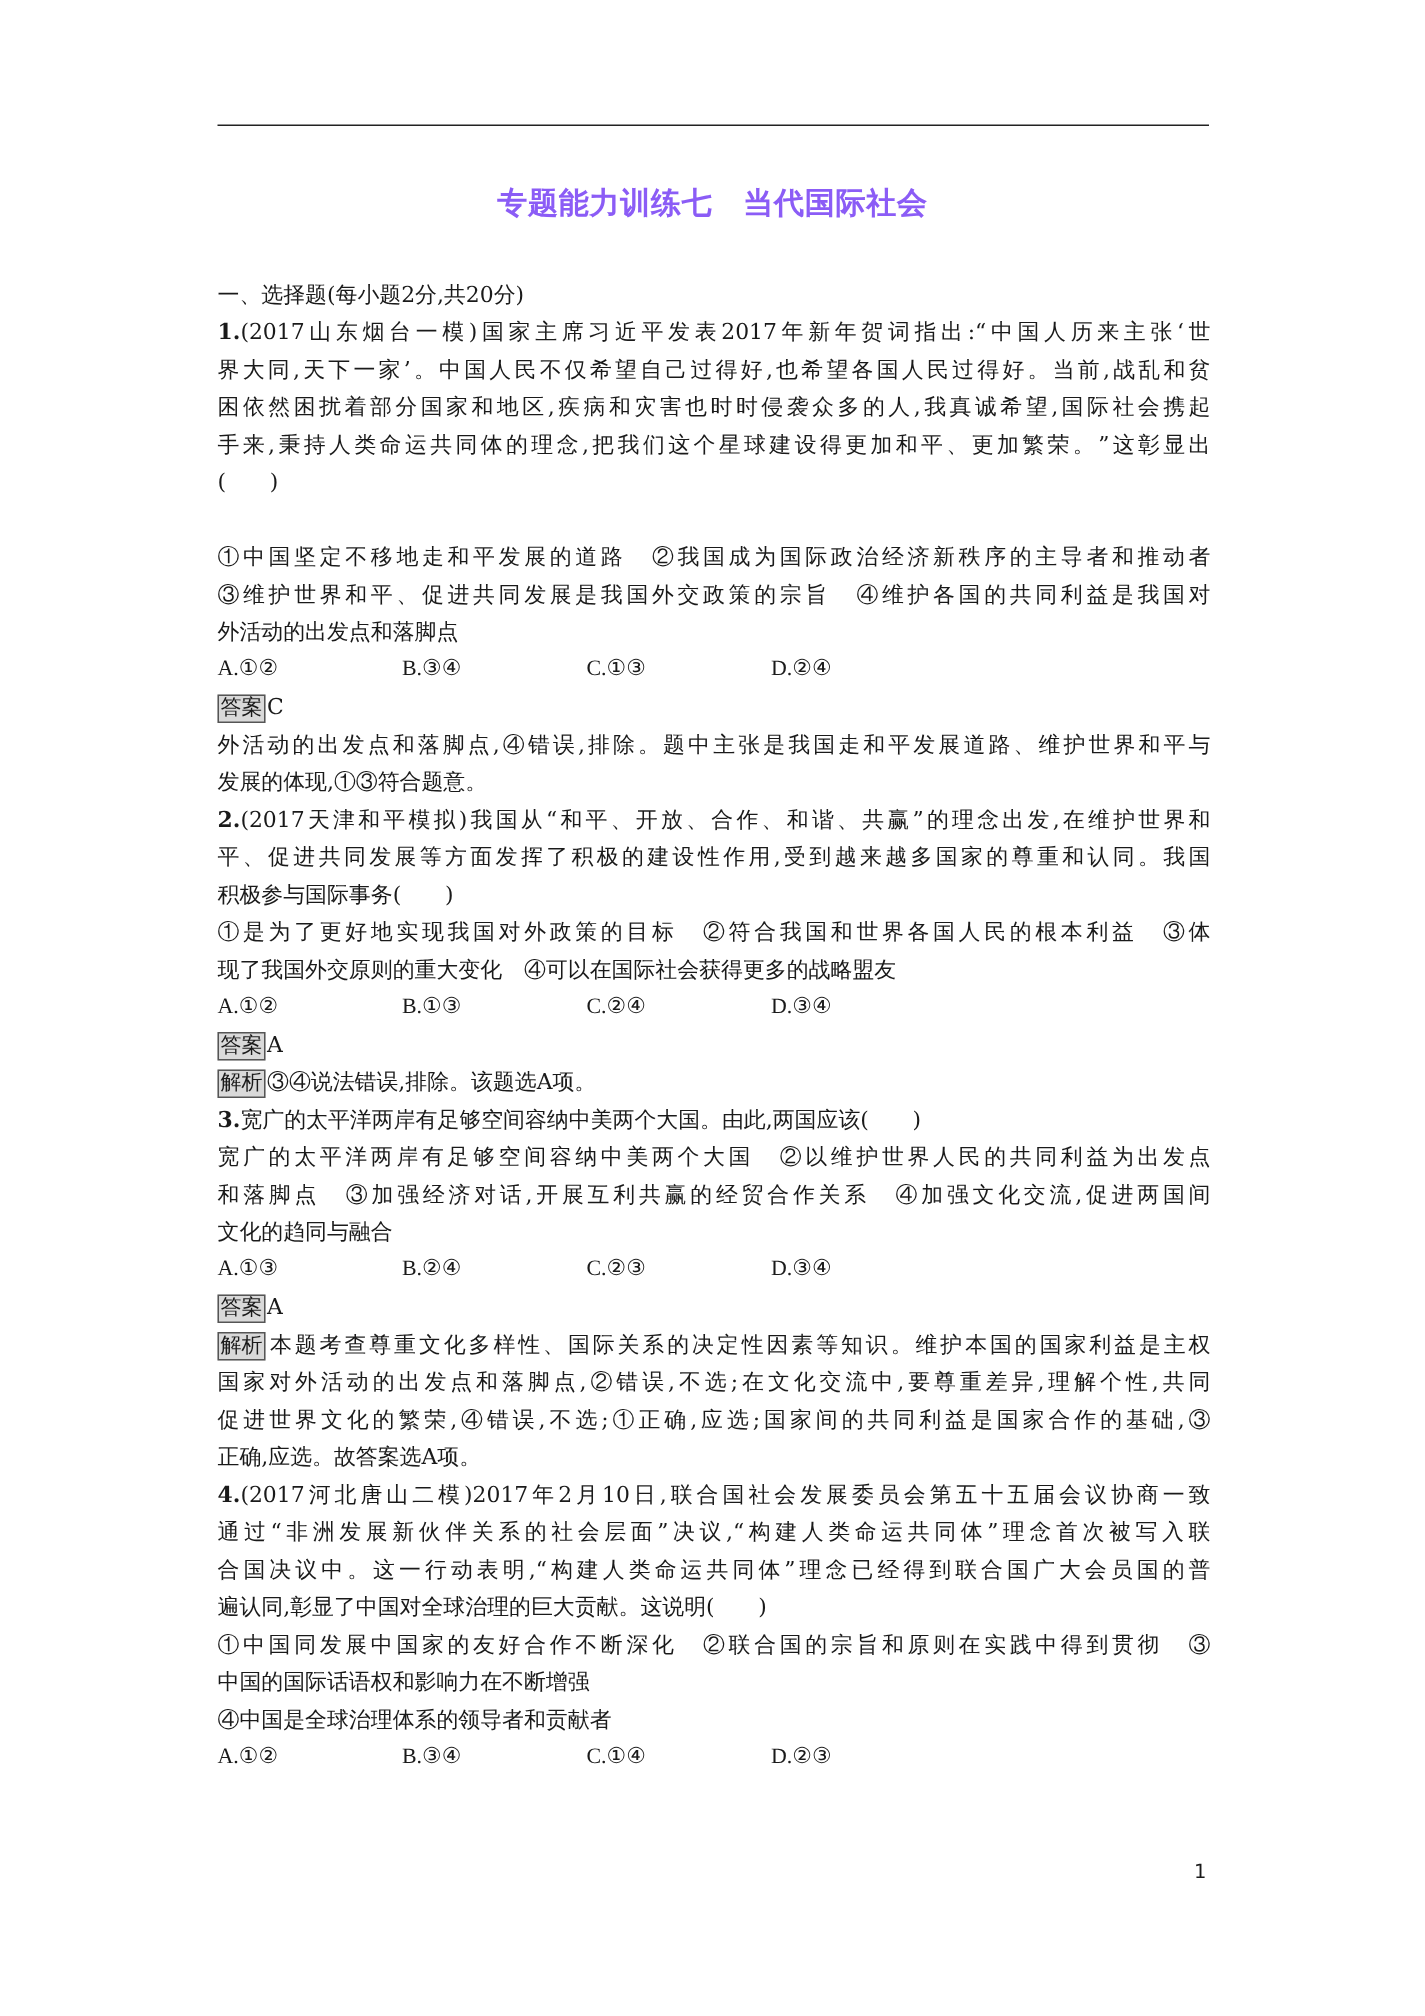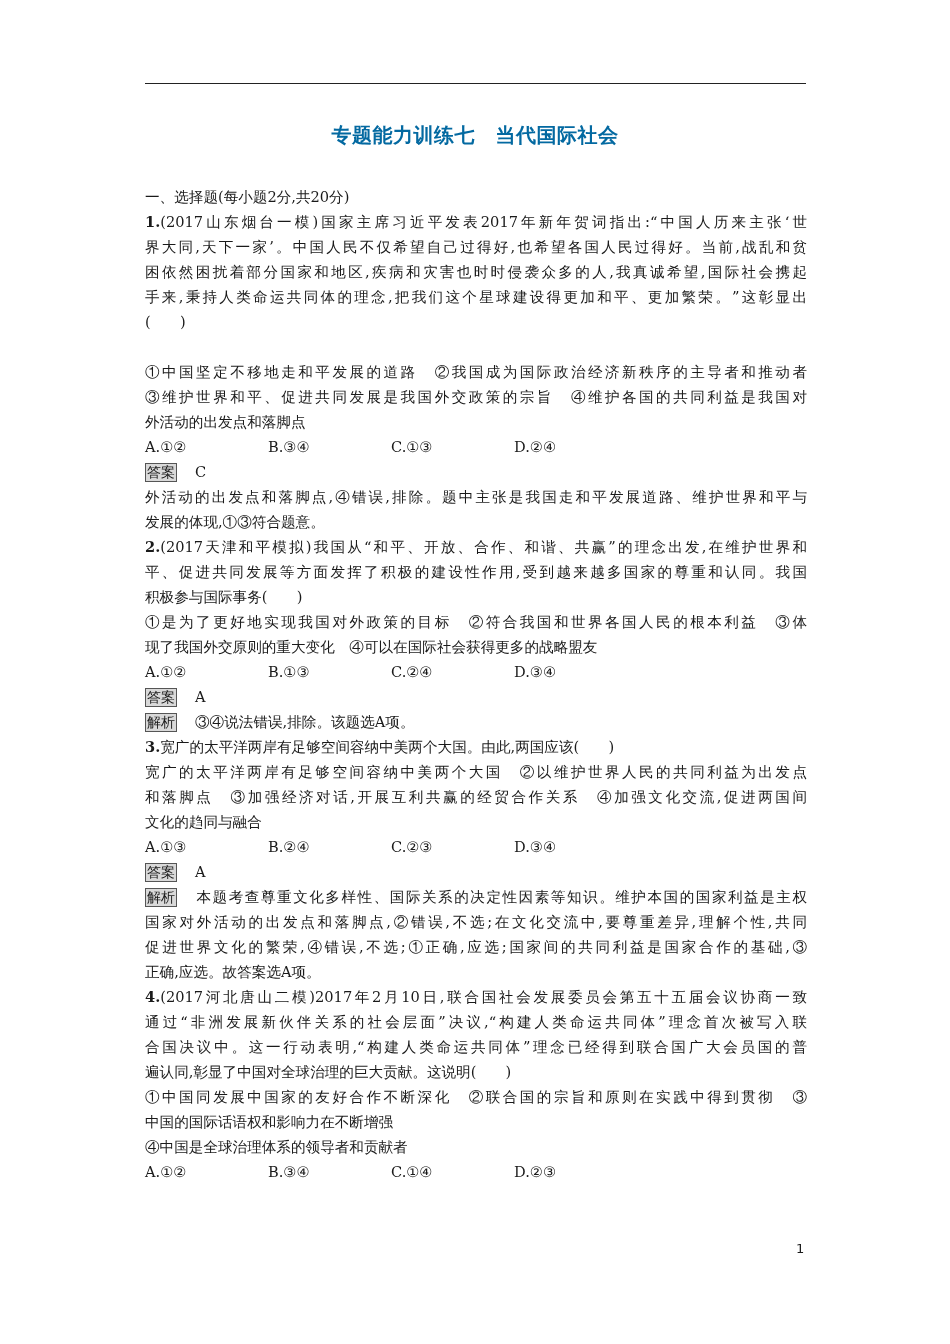--- a/index.html
+++ b/index.html
@@ -1,31 +1,31 @@
 <!DOCTYPE html>
 <html><head>
   <meta charset="utf-8">
   <style>
     html, body { margin: 0; padding: 0; background: #ffffff; }
     body { width: 950px; height: 1344px; position: relative; overflow: hidden;
       font-family: "DejaVu Serif", "Liberation Serif", serif; color: #1a1a1a; }
     .top-rule { position: absolute; left: 145px; top: 83px; width: 661px; height: 0;
       border-top: 1.5px solid #222; }
     .title { position: absolute; left: 0; width: 950px; top: 122px; text-align: center;
-      color: #0369a1; font-family: "DejaVu Sans", "Liberation Sans", sans-serif;
+      color: #8b5cf6; font-family: "DejaVu Sans", "Liberation Sans", sans-serif;
       font-size: 20px; font-weight: bold; letter-spacing: 0.5px; }
     .content { position: absolute; left: 145px; top: 184px; width: 662px;
       font-size: 14.6px; line-height: 25px; }
     .line { white-space: nowrap; height: 25px; overflow: visible; }
     .just { text-align: justify; text-align-last: justify; white-space: normal; }
     .qnum { font-weight: bold; }
     .tag { display: inline-block; background: #d9d9d9; border: 1px solid #555;
-      font-size: 14px; line-height: 17px; padding: 0 1px; margin-right: 18px; }
+      font-size: 14px; line-height: 17px; padding: 0 1px; margin-right: 1px; }
     .opts { display: flex; }
-    .opt { width: 123px; }
+    .opt { width: 123px; font-family: Liberation Serif, serif; }
     .gap { height: 25px; }
     .page-num { position: absolute; left: 796px; top: 1241px; font-size: 13px;
       font-family: "DejaVu Sans", sans-serif; }
   </style>
 </head>
 <body>
 
 <div class="top-rule"></div>
 <div class="title">专题能力训练七　当代国际社会</div>
 

